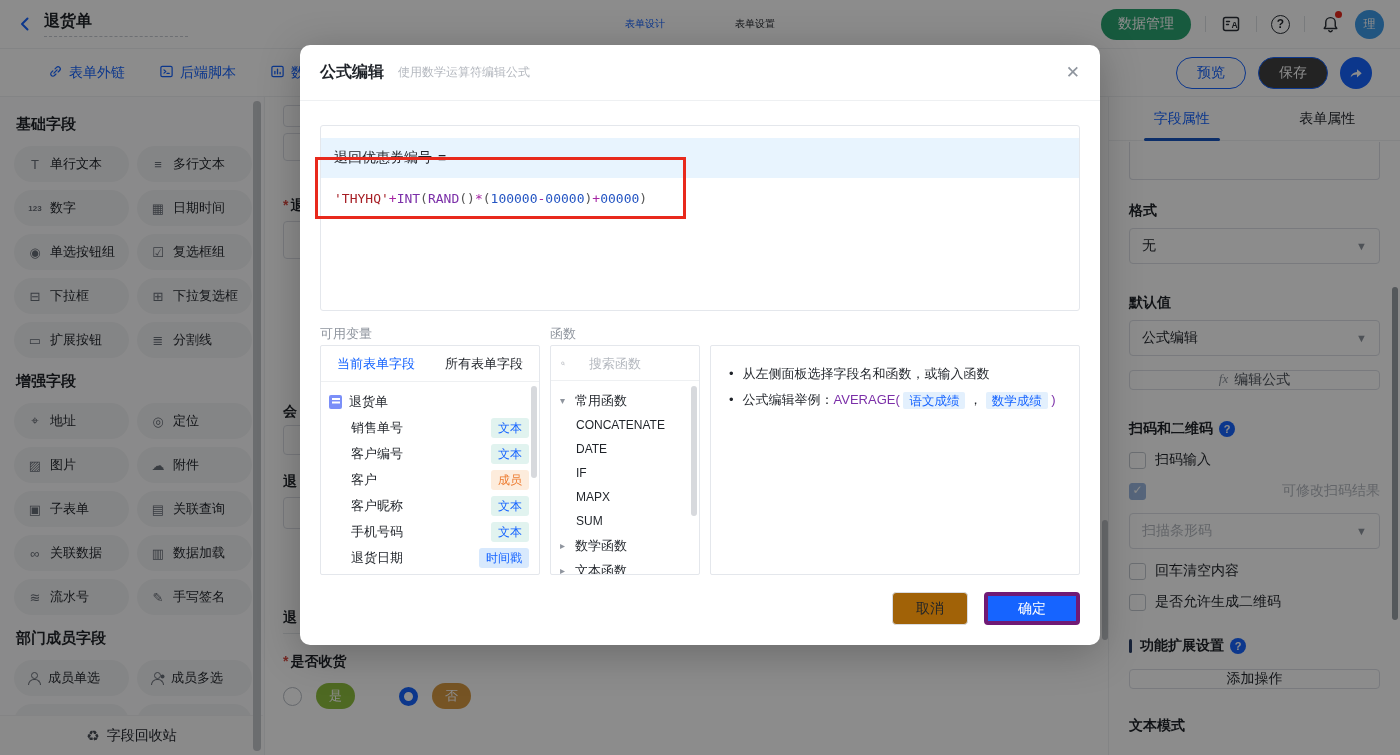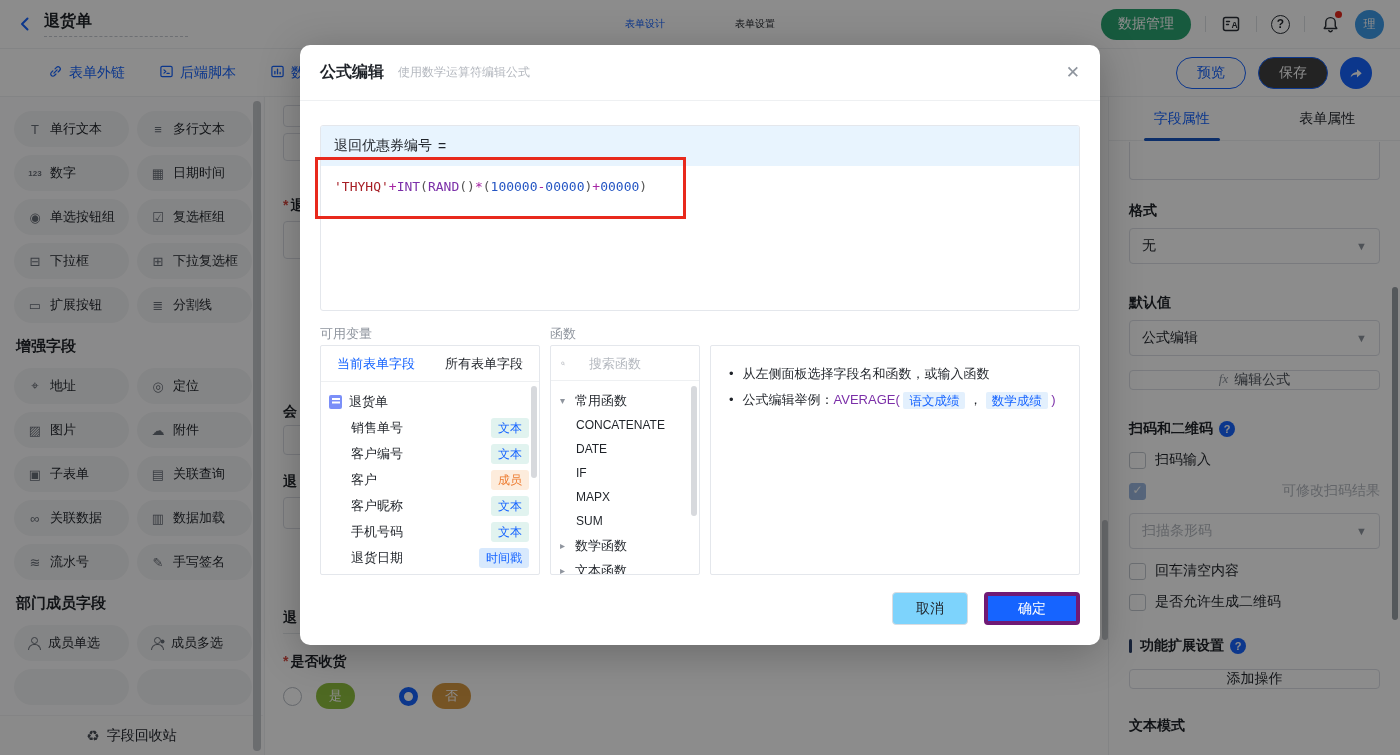--- a/index.html
+++ b/index.html
@@ -88,21 +88,21 @@
   .win-scroll{position:absolute;right:2px;top:287px;width:6px;height:333px;background:#9aa0a6;border-radius:3px;}
 
   
   .overlay{position:absolute;inset:0;background:rgba(0,0,0,0.45);z-index:10;}
   .modal{position:absolute;left:300px;top:45px;width:800px;height:600px;background:#fff;border-radius:10px;z-index:20;box-shadow:0 8px 40px rgba(0,0,0,.25);}
   .m-header{height:56px;display:flex;align-items:center;gap:14px;padding:0 20px;border-bottom:1px solid #eef0f2;}
   .m-title{font-size:16px;font-weight:bold;}
   .m-subtitle{font-size:12px;color:#b4b8bf;}
   .m-close{margin-left:auto;font-size:17px;color:#8f959e;cursor:pointer;}
   .f-box{position:absolute;left:20px;top:80px;width:760px;height:186px;border:1px solid #e4e7ec;border-radius:3px;overflow:hidden;}
-  .f-head{height:40px;background:#e8f4fe;display:flex;align-items:center;padding:0 13px;font-size:14px;gap:6px;}
+  .f-head{height:40px;background:#e8f4fe;display:flex;align-items:center;padding:0 13px;font-size:14px;gap:6px;margin-top:12px;}
   .f-body{padding:13px;font-family:"DejaVu Sans Mono","Liberation Mono",monospace;font-size:13px;letter-spacing:0;}
   .tk-str{color:#a61d24;} .tk-op{color:#a626a4;} .tk-fn{color:#7b2fa8;} .tk-num{color:#2455c3;} .tk-p{color:#555;}
   .red-rect{position:absolute;left:15px;top:112px;width:371px;height:62px;border:3px solid #e8291c;z-index:5;pointer-events:none;}
   .col-label{position:absolute;top:280px;font-size:13px;color:#8f959e;}
   .m-box{position:absolute;top:300px;height:230px;border:1px solid #e4e7ec;border-radius:2px;background:#fff;overflow:hidden;}
   .vars-box{left:20px;width:220px;}
   .vars-tabs{height:36px;display:flex;align-items:center;justify-content:space-between;padding:0 16px;border-bottom:1px solid #eef0f2;font-size:13px;}
   .vtab{cursor:pointer;}
   .vtab.active{color:#1664ff;}
   .vars-list{padding:7px 8px;}
@@ -123,21 +123,21 @@
   .g-row{display:flex;align-items:center;gap:5px;font-size:13px;height:25px;padding-left:9px;cursor:pointer;}
   .g-arrow{color:#8f959e;font-size:10px;width:10px;}
   .fn-item{height:24px;display:flex;align-items:center;padding-left:25px;font-size:12px;cursor:pointer;}
   .fns-scroll{position:absolute;right:2px;top:40px;width:6px;height:130px;background:#d7d9dd;border-radius:3px;}
   .help-box{left:410px;width:370px;padding:15px 18px;font-size:13px;line-height:26px;}
   .tip{display:flex;gap:9px;}
   .bullet{color:#1f2329;}
   .chip{background:#e3f0fd;color:#1664ff;padding:1.5px 6px;border-radius:2px;font-size:12.5px;}
   .ex-fn{color:#7b2fa8;}
   .m-footer{position:absolute;right:20px;top:547px;display:flex;gap:16px;}
-  .btn-cancel{background:#7dd3fc;border:1px solid #d9dce1;border-radius:4px;height:33px;padding:0 23px;font-size:14px;cursor:pointer;color:#1f2329;}
+  .btn-cancel{background:#a16207;border:1px solid #d9dce1;border-radius:4px;height:33px;padding:0 23px;font-size:14px;cursor:pointer;color:#1f2329;}
   .btn-ok{background:#1664ff;border:4px solid #701a75;color:#fff;border-radius:4px;height:33px;padding:0 30px;font-size:14px;cursor:pointer;}
 </style>
 </head>
 <body>
 
 <div id="app">
 
   <header class="topbar">
     <span class="tb-back">
       <svg width="18" height="18" viewBox="0 0 18 18">
@@ -204,20 +204,21 @@
       <button class="btn-share">
         <svg width="16" height="16" viewBox="0 0 16 16">
             <path d="M2.5 12.5c.8-3.6 3.4-5.3 6.5-5.4V4.2l4.7 4.1-4.7 4.1v-2.9c-2.5 0-4.7.6-6.5 3z" fill="#fff"></path>
           </svg>
       </button>
     </div>
   </div>
 
   <aside class="sidebar">
     <div id="sidebar-sections">
+        <div class="side-title">基础字段</div>
         <div class="pill-grid">
           <div class="pill">
             <span class="p-icon">T</span>
             <span class="p-label">单行文本</span>
           </div>
           <div class="pill">
             <span class="p-icon">≡</span>
             <span class="p-label">多行文本</span>
           </div>
           <div class="pill">

